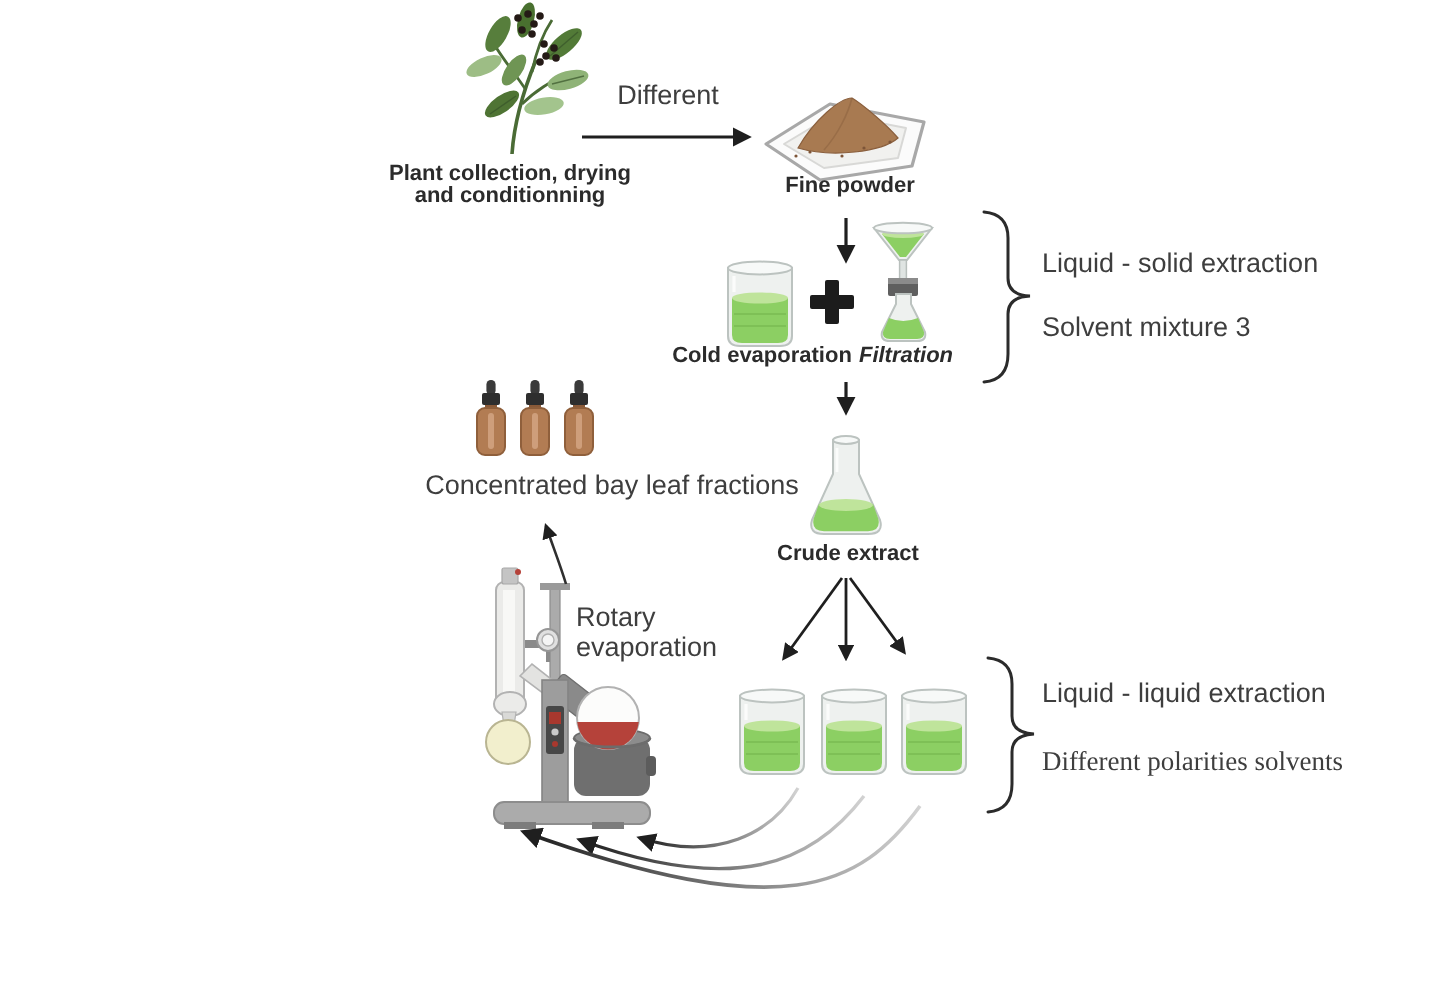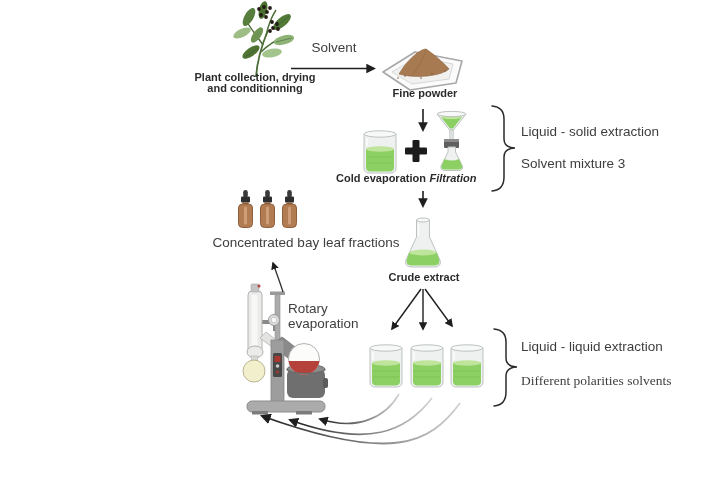--- a/index.html
+++ b/index.html
@@ -217,26 +217,26 @@
         <use href="#bottle-proto"></use>
       </g>
 
   <g fill="none">
     <path d="M399,394 C386,417 358,431 320,419" stroke="url(#fade)" stroke-width="1.6" marker-end="url(#ah)"></path>
     <path d="M432,398 C406,432 368,448 290,420" stroke="url(#fade)" stroke-width="1.7" marker-end="url(#ah)"></path>
     <path d="M460,403 C430,444 392,463 262,416" stroke="url(#fade)" stroke-width="1.8" marker-end="url(#ah)"></path>
   </g>
 </svg>
 
-<div class="lbl-b ctr" style="left:255px; top:72px; line-height:10.5px;">
+<div class="lbl-b ctr" style="left:255px; top:82px; line-height:10.5px;">
   <span>Plant collection, drying</span><br>
   <span>and conditionning</span>
 </div>
 
-<div class="lbl ctr" style="left:334px; top:40px;">Solvent</div>
+<div class="lbl ctr" style="left:334px; top:40px;">Different</div>
 
 <div class="lbl-b ctr" style="left:425px; top:87px;">Fine powder</div>
 
 <div class="lbl-b ctr" style="left:381px; top:172px;">Cold evaporation</div>
 
 <div class="lbl-b ctr" style="left:453px; top:172px;font-style:italic;">Filtration</div>
 
 <div class="lbl" style="left:521px; top:124px;">Liquid - solid extraction</div>
 <div class="lbl" style="left:521px; top:156px;">Solvent mixture 3</div>
 

